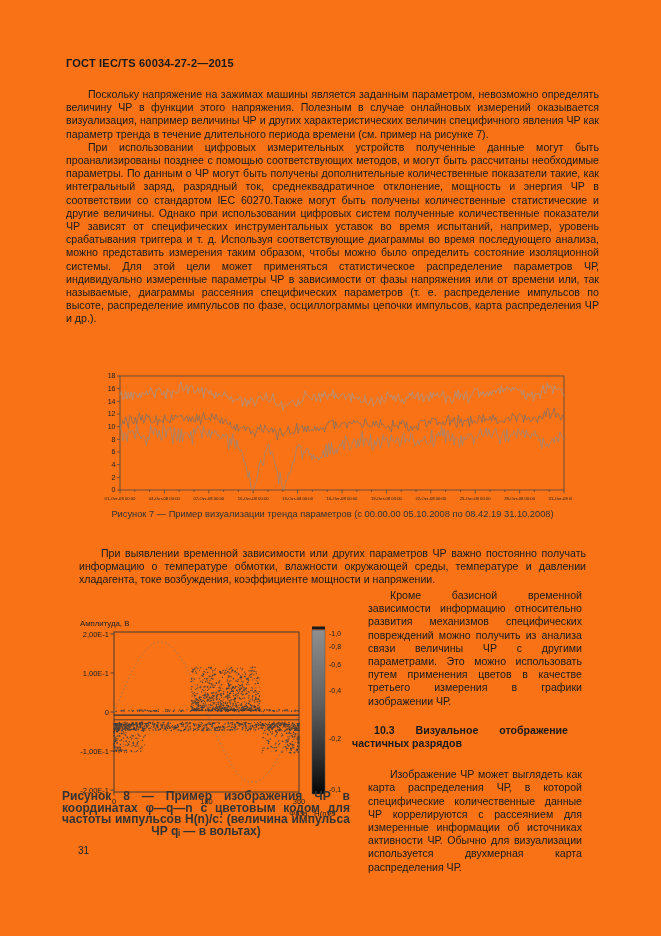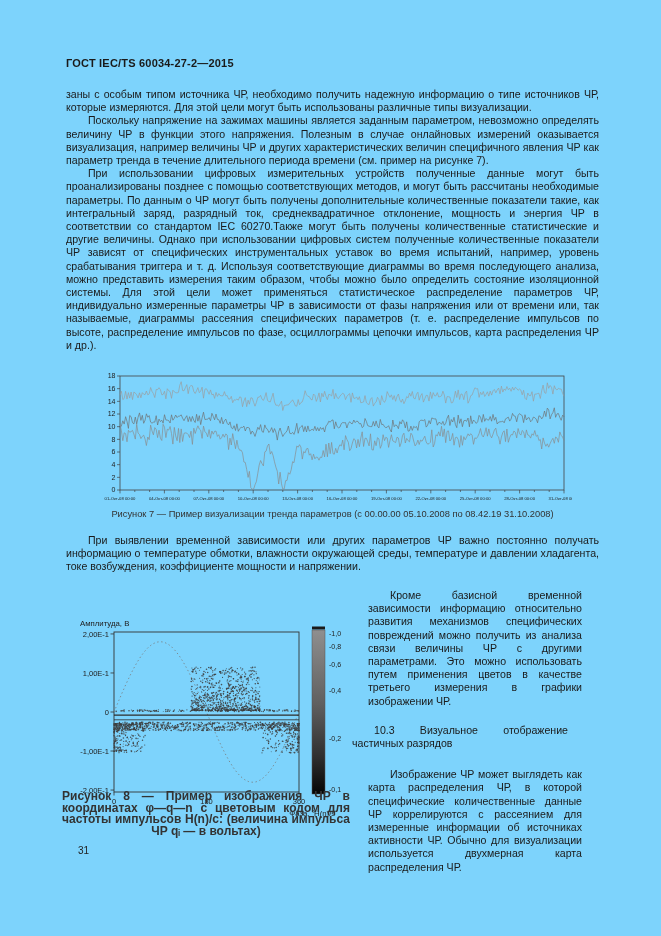--- a/index.html
+++ b/index.html
@@ -1,47 +1,46 @@
 <!DOCTYPE html>
 <html lang="ru"><head>
 <meta charset="utf-8">
 <style>
   html,body{margin:0;padding:0;background:#e8e8e8;}
   .page{
-    position:relative;width:661px;height:936px;background:#7dd3fc;
+    position:relative;width:661px;height:936px;background:#f97316;
     font-family:"Liberation Sans","DejaVu Sans",sans-serif;color:#1a1a1a;
     overflow:hidden;margin:0 auto;box-shadow:0 0 4px rgba(0,0,0,.25);
   }
   .hdr{position:absolute;left:66px;top:57px;font-size:11px;font-weight:bold;letter-spacing:.2px;}
   .flow{position:absolute;left:66px;top:88px;width:533px;font-size:10.6px;line-height:13.2px;text-align:justify;hyphens:auto;}
   .flow p{margin:0;text-indent:22px;}
   .flow p.cont{text-indent:0;}
   .h2{font-weight:bold;margin:1px 0 1px 0;text-indent:22px;font-size:10.6px;line-height:13.2px;}
   .fig7{position:absolute;left:98px;top:372px;width:474px;height:136px;}
   .fig7cap{position:absolute;left:66px;top:509px;width:533px;text-align:center;font-size:9.3px;color:#333;}
   .p3{position:absolute;left:66px;top:534px;width:533px;font-size:10.6px;line-height:13.2px;text-align:justify;}
-  .p3 p{margin:0;text-indent:22px;}
+  .p3 p{margin:13px;text-indent:22px;}
   .fig8{position:absolute;left:66px;top:620px;width:292px;height:202px;}
   .fig8cap{position:absolute;left:62px;top:791px;width:288px;font-size:12px;line-height:11.6px;color:#333;
            text-align:justify;text-align-last:center;font-weight:bold;}
   .rcol{position:absolute;left:352px;top:573px;width:246px;font-size:10.6px;line-height:13.2px;text-align:justify;hyphens:auto;}
   .rcol p{margin:16px;text-indent:22px;}
-  .rcol .h3{font-weight:normal;margin:1px 0 18px 0;text-indent:22px;padding-right:30px;}
+  .rcol .h3{font-weight:bold;margin:1px 0 18px 0;text-indent:22px;padding-right:30px;}
   .pgnum{position:absolute;left:78px;top:845px;font-size:10px;color:#222;}
   svg text{font-family:"Liberation Sans","DejaVu Sans",sans-serif;fill:#222;}
 </style>
 </head>
 <body>
 
 <div class="page">
 
   <div class="hdr">ГОСТ  IEC/TS 60034-27-2—2015</div>
 
   <div class="flow">
-    <p class="cont">заны с особым типом источника ЧР, необходимо получить надежную информацию о типе источников ЧР, которые измеряются. Для этой цели могут быть использованы различные типы визуализации.</p>
     <p>Поскольку напряжение на зажимах машины является заданным параметром, невозможно определять величину ЧР в функции этого напряжения. Полезным в случае онлайновых измерений оказывается визуализация, например величины ЧР и других характеристических величин специфичного явления ЧР как параметр тренда в течение длительного периода времени (см. пример на рисунке 7).</p>
     <p>При использовании цифровых измерительных устройств полученные данные могут быть проанализированы позднее с помощью соответствующих методов, и могут быть рассчитаны необходимые параметры. По данным о ЧР могут быть получены дополнительные количественные показатели такие, как интегральный заряд, разрядный ток, среднеквадратичное отклонение, мощность и энергия ЧР в соответствии со стандартом IEC 60270.Также могут быть получены количественные статистические и другие величины. Однако при использовании цифровых систем полученные количественные показатели ЧР зависят от специфических инструментальных уставок во время испытаний, например, уровень срабатывания триггера и т. д. Используя соответствующие диаграммы во время последующего анализа, можно представить измерения таким образом, чтобы можно было определить состояние изоляционной системы. Для этой цели может применяться статистическое распределение параметров ЧР, индивидуально измеренные параметры ЧР в зависимости от фазы напряжения или от времени или, так называемые, диаграммы рассеяния специфических параметров (т. е. распределение импульсов по высоте, распределение импульсов по фазе, осциллограммы цепочки импульсов, карта распределения ЧР и др.).</p>
   </div>
 
   <div class="fig7">
     <svg width="474" height="136" viewBox="0 0 474 136">
         <rect x="22" y="4" width="444" height="114" fill="none" stroke="#444" stroke-width="0.8"></rect>
         <line x1="19" y1="118" x2="22" y2="118" stroke="#444" stroke-width="0.7"></line>
         <text x="17.5" y="120.4" text-anchor="end" font-size="7">0</text>
         <line x1="19" y1="105.33333333333333" x2="22" y2="105.33333333333333" stroke="#444" stroke-width="0.7"></line>

